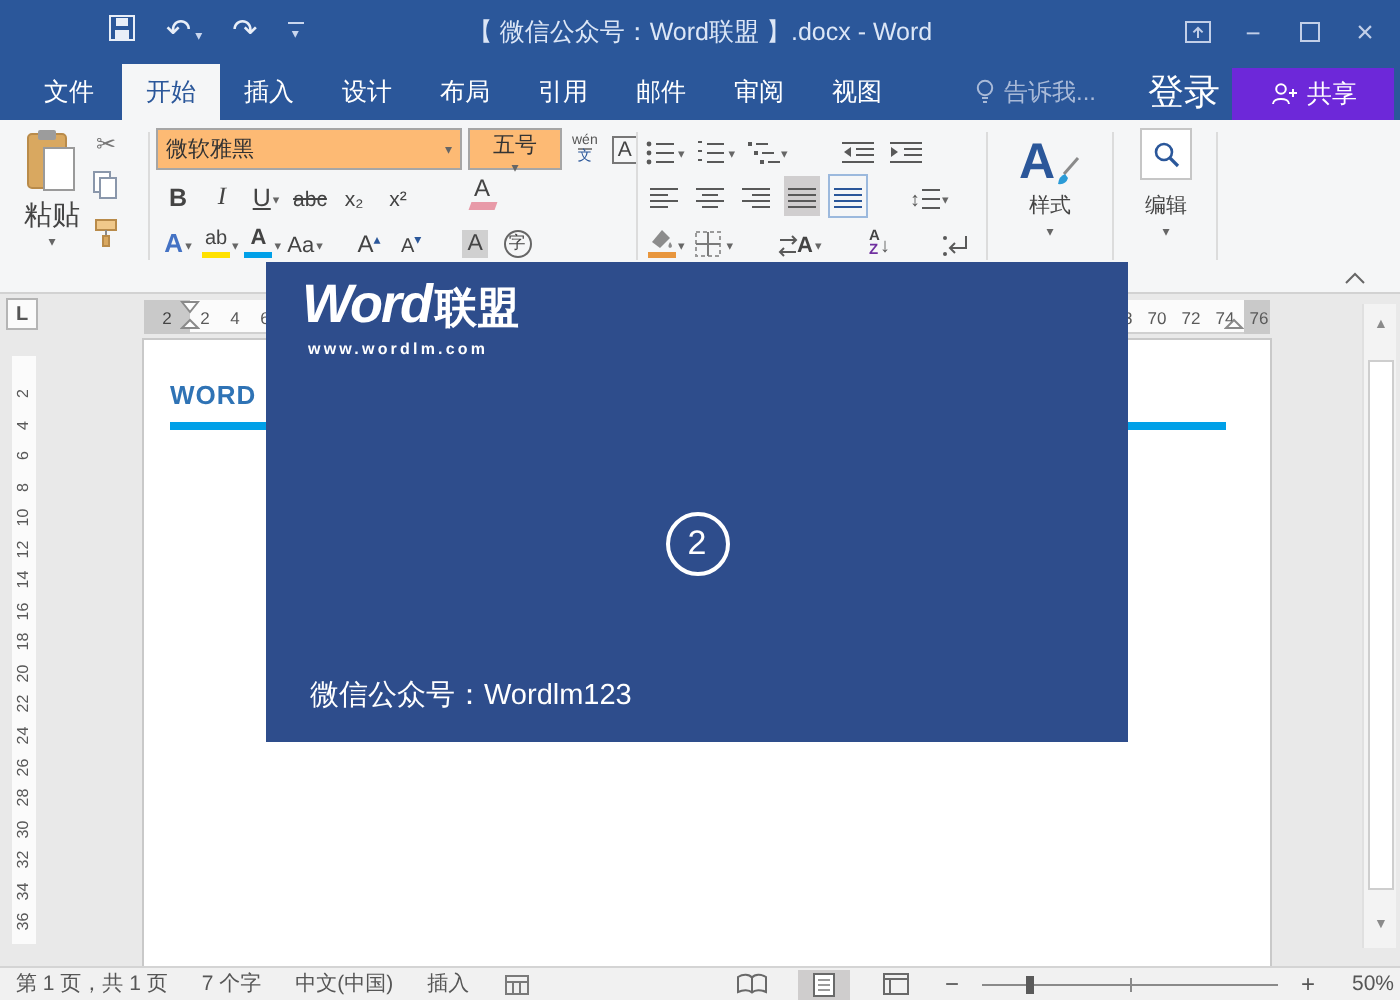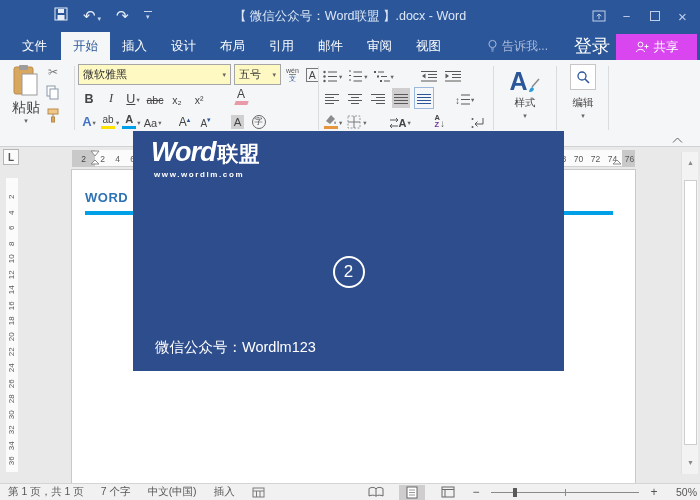--- a/index.html
+++ b/index.html
@@ -19,29 +19,29 @@
   .win-controls .wc { width:15px; height:16px; display:flex; align-items:center; justify-content:center; color:#c2cfe8; font-size:13px; }
   .wc-max-box { width:10px; height:10px; border:1px solid #c2cfe8; }
 
   
   .tabrow { position:absolute; top:32px; left:0; width:700px; height:28px; background:#2b579a; display:flex; padding-left:8px; }
   .tab { padding:0 12px; line-height:28px; font-size:12.5px; color:#fff; white-space:nowrap; }
   .tab.file { padding:0 14px; }
   .tab.active { background:#f5f6f7; color:#2b579a; }
   .tellme { position:absolute; left:487px; top:0; height:28px; display:flex; align-items:center; gap:4px; color:#a9bad8; font-size:12px; }
   .login { position:absolute; left:574px; top:0; line-height:28px; color:#fff; font-size:18px; }
-  .share { position:absolute; left:616px; top:2px; width:81px; height:26px; background:#d946ef; display:flex; align-items:center; justify-content:center; gap:5px; color:#fff; font-size:12.5px; }
+  .share { position:absolute; left:616px; top:2px; width:81px; height:26px; background:#6d28d9; display:flex; align-items:center; justify-content:center; gap:5px; color:#fff; font-size:12.5px; }
 
   
   .ribbon { position:absolute; top:60px; left:0; width:700px; height:87px; background:#f5f6f7; border-bottom:1px solid #d2d2d2; font-size:11px; color:#444; }
   .rdiv { position:absolute; top:6px; height:64px; width:1px; background:#dcdcdc; }
   .rrow { position:absolute; display:flex; align-items:center; height:21px; }
   .sbtn { min-width:18px; height:20px; display:flex; align-items:flex-end; justify-content:center; padding-bottom:2px; cursor:default; }
   .sbtn .caret { font-size:6.5px; color:#666; margin-left:1px; align-self:flex-end; padding-bottom:2px; }
-  .combo { background:#fef9c3; border:1px solid #a6a6a6; height:21px; display:flex; align-items:center; justify-content:space-between; padding:0 4px; font-size:11px; color:#333; }
+  .combo { background:#fdba74; border:1px solid #a6a6a6; height:21px; display:flex; align-items:center; justify-content:space-between; padding:0 4px; font-size:11px; color:#333; }
   .combo .caret { font-size:7px; color:#666; }
   .bold-g { font-weight:bold; font-size:12.5px; }
   .ital-g { font-style:italic; font-family:"Liberation Serif","DejaVu Serif",serif; font-size:12.5px; }
   .und-g { text-decoration:underline; font-size:12.5px; }
   .strike-g { text-decoration:line-through; font-size:10.5px; }
   .scr-g { font-size:10.5px; }
   .fx-a { color:#4472c4; font-weight:bold; font-size:13px; }
   .bar-under { display:flex; flex-direction:column; align-items:center; line-height:1; }
   .bar-under .b { width:14px; height:3px; margin-top:1px; }
   .grow-caret { font-size:7px; color:#2b579a; position:relative; top:-5px; }
@@ -218,21 +218,21 @@
         <path d="M3.5 3.5 L7.5 7.5 M7.5 4.5 V7.5 H4.5" stroke="#8a8a8a" fill="none"></path>
       </svg>
     </div>
     <div class="rdiv" style="left:74px;"></div>
 
     <div class="rrow" style="left:78px; top:4px; gap:3px;">
       <div class="combo" style="width:153px;">
         <span>微软雅黑</span>
         <span class="caret">▾</span>
       </div>
-      <div class="combo" style="width:47px;">
+      <div class="combo" style="width:47px;flex-direction:column;">
         <span>五号</span>
         <span class="caret">▾</span>
       </div>
       <div class="icon-btn ph">
         <span class="t">wén</span>
         <span class="b">文</span>
       </div>
       <div class="icon-btn">
         <span class="boxed-a">A</span>
       </div>

